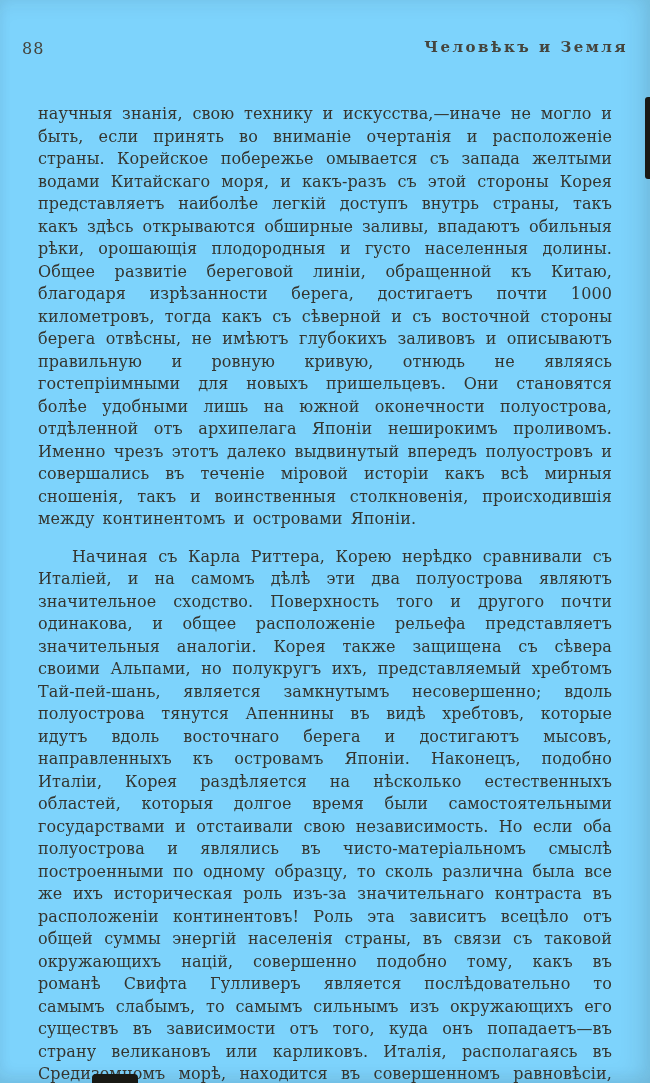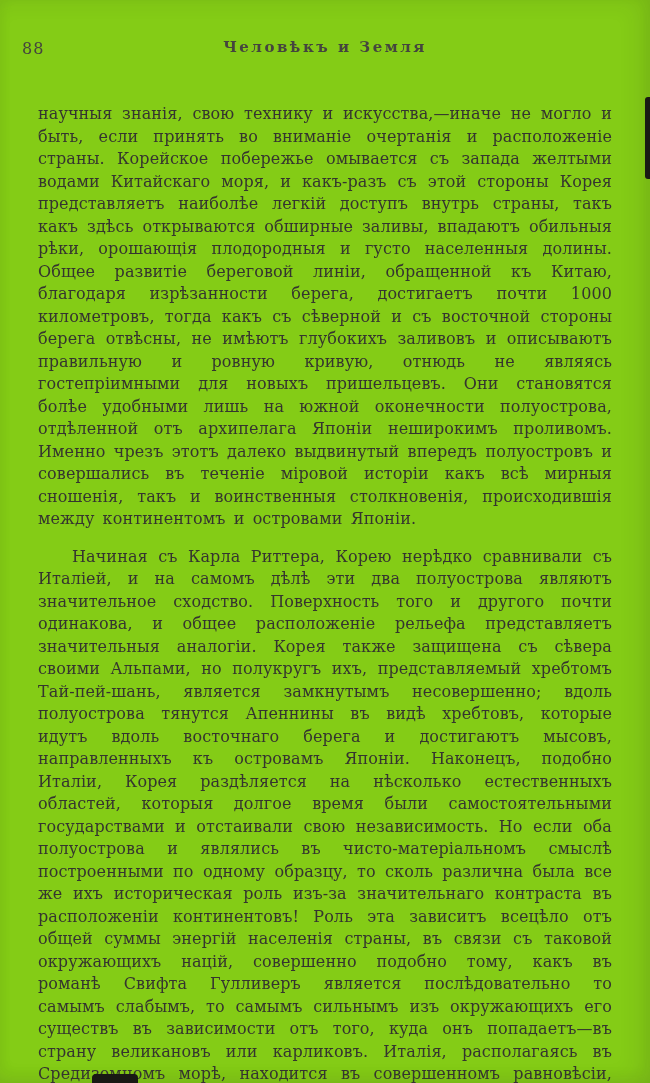--- a/index.html
+++ b/index.html
@@ -9,21 +9,21 @@
   body {
     width: 650px;
     height: 1083px;
     overflow: hidden;
     font-family: "DejaVu Serif", serif;
   }
   .page {
     position: relative;
     width: 650px;
     height: 1083px;
-    background: #84cc16;
+    background: #7dd3fc;
     color: #33332d;
     box-shadow: inset -10px 0 22px rgba(40,40,30,0.10), inset 0 -6px 14px rgba(40,40,30,0.06);
   }
   .header {
     position: absolute;
     top: 38px;
     left: 22px;
     right: 22px;
     height: 22px;
   }
@@ -33,21 +33,21 @@
     top: 1px;
     font-size: 16px;
     color: #45453e;
     letter-spacing: 1px;
   }
   .running-title {
     position: absolute;
     left: 0;
     right: 0;
     top: 0;
-    text-align: center;
+    text-align: right;
     font-size: 15px;
     font-weight: bold;
     letter-spacing: 2.5px;
     color: #45453e;
   }
   .body-text {
     position: absolute;
     top: 88px;
     left: 23px;
     width: 604px;

